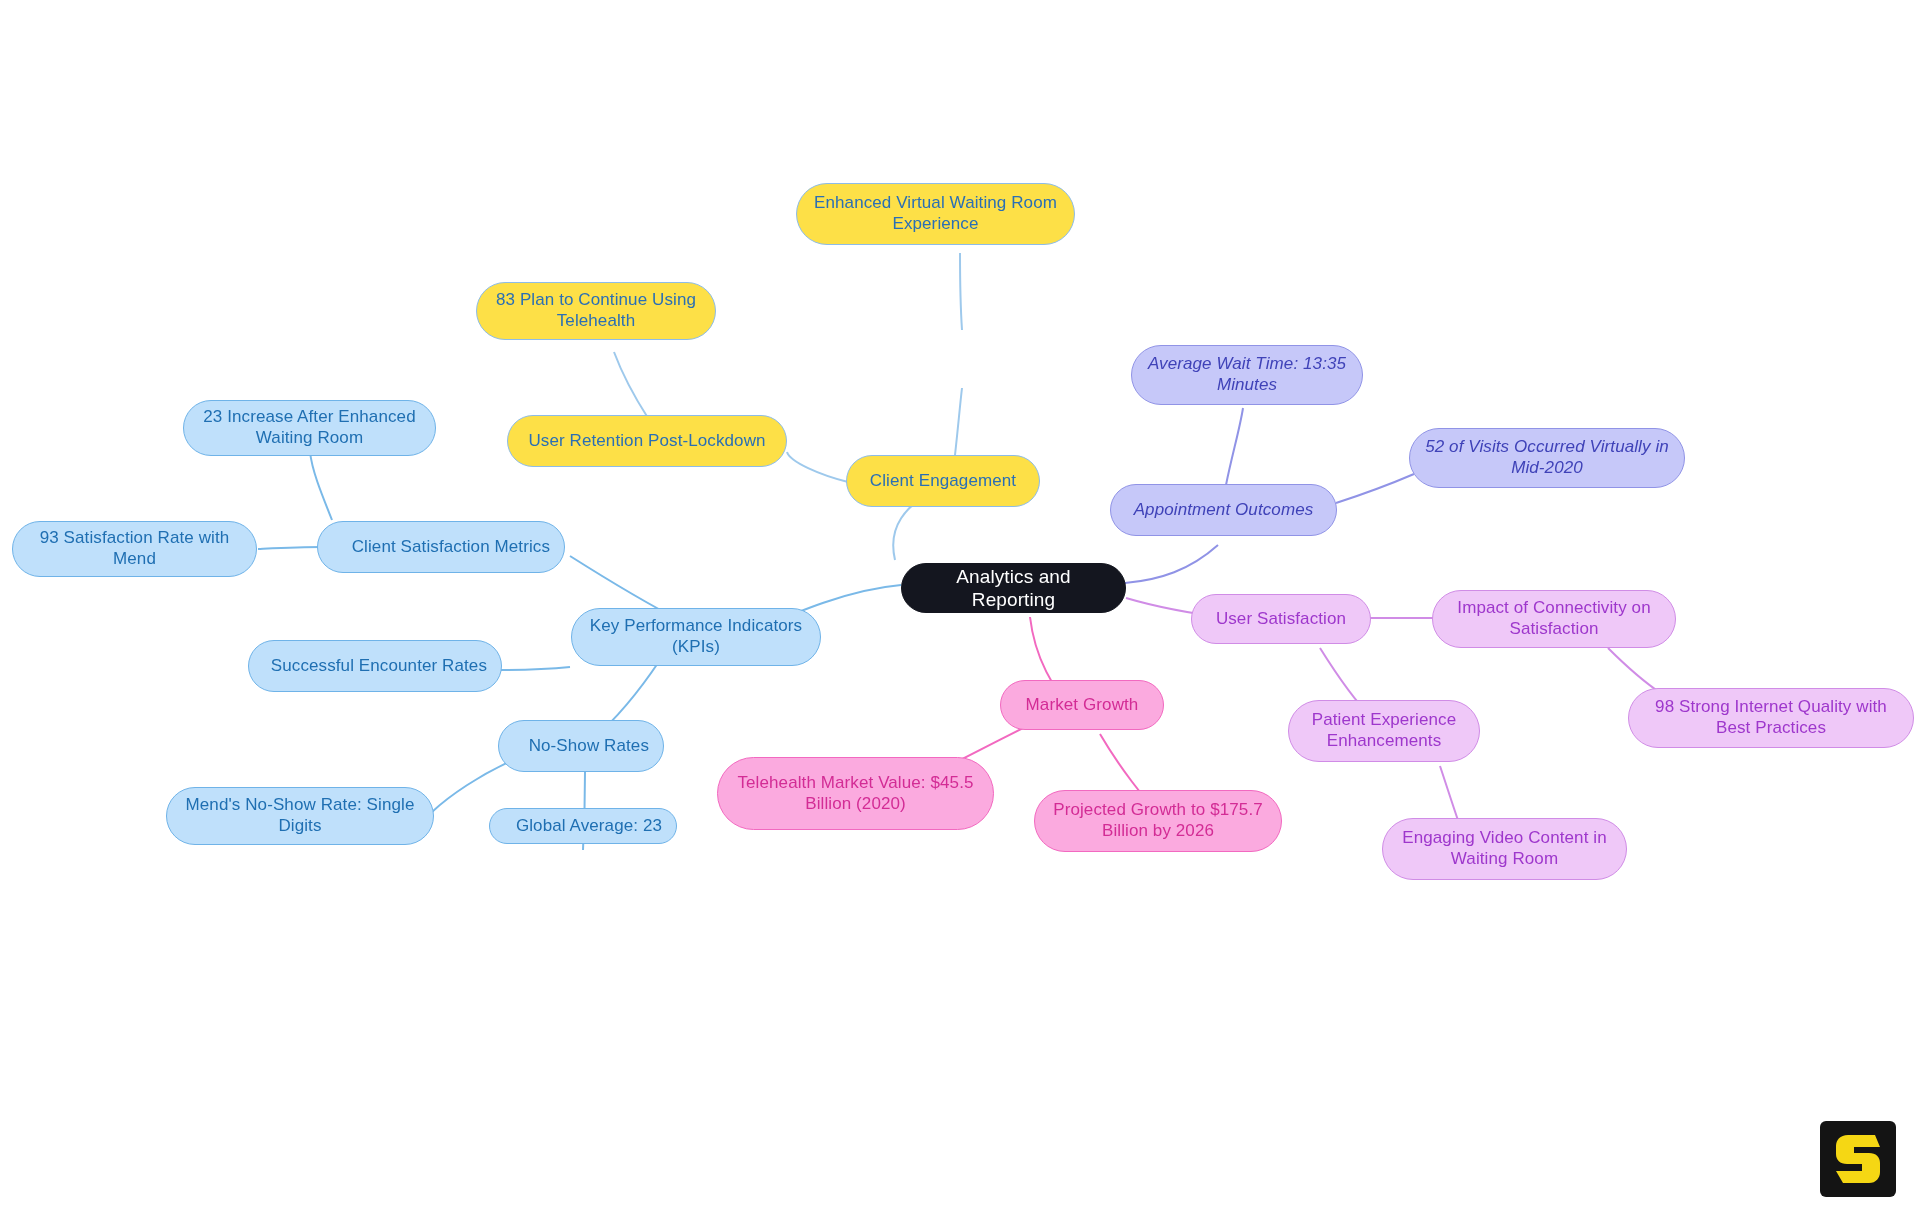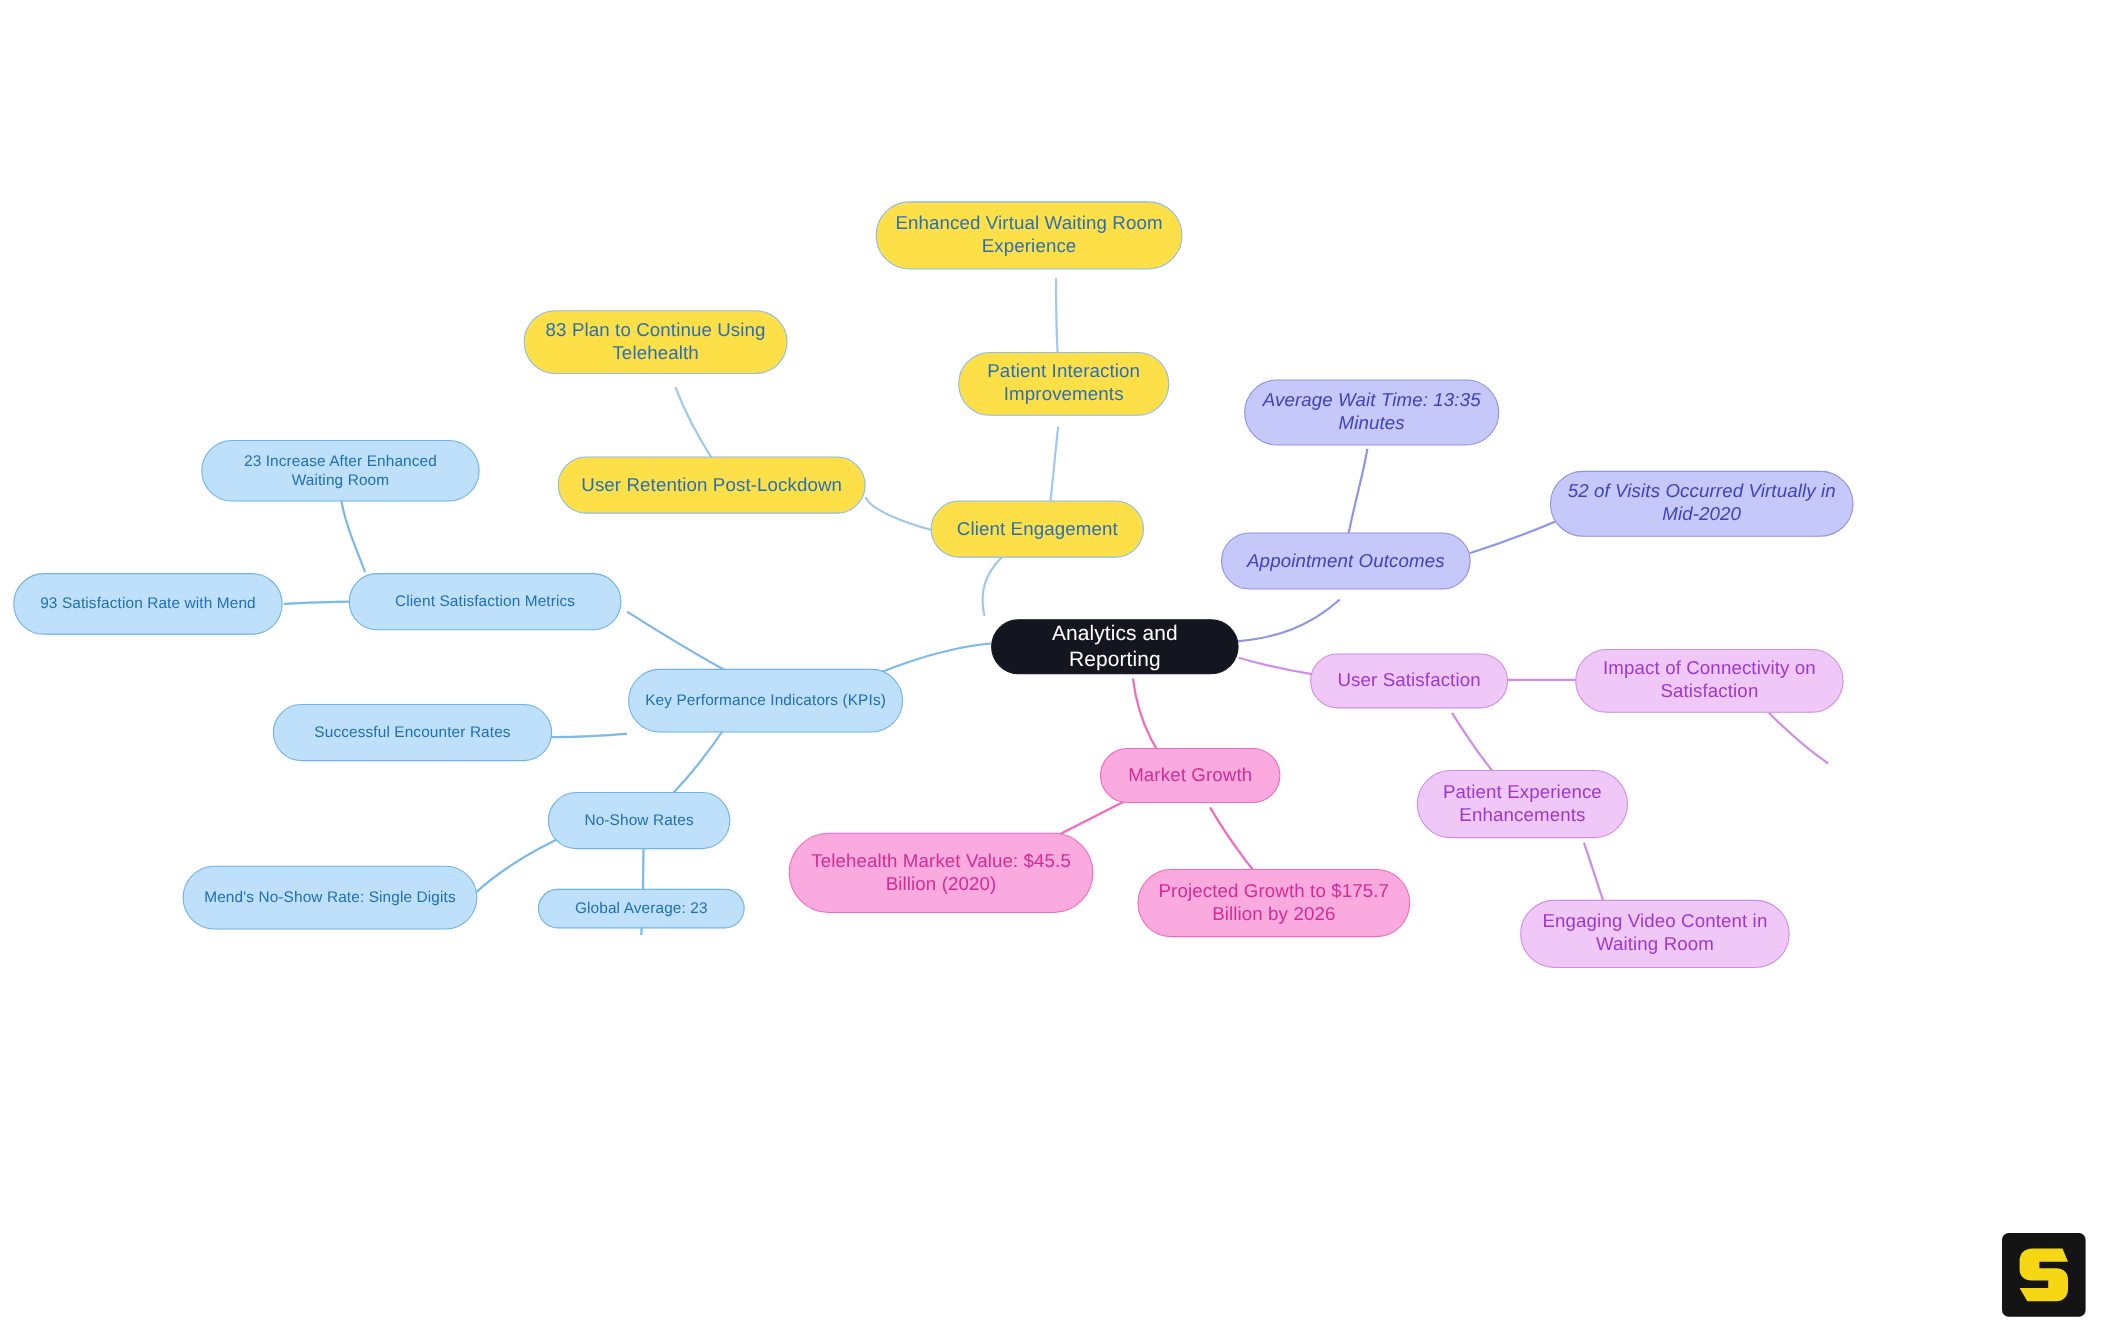--- a/index.html
+++ b/index.html
@@ -38,21 +38,22 @@
     font-size:19px;
     border-radius:32px;
     z-index:9;
   }
 
   
   .n-blue{
     background:#bfe0fb;
     border-color:#6fb3e8;
     color:#1f6fb2;
-    font-size:14px;
+    font-size:17px;
+    justify-content:flex-end;
   }
   .n-blue-soft{
     background:#fde047;
     border-color:#8dbce8;
     color:#2a6fb5;
     font-size:17px;
   }
 
   
   .n-peri{
@@ -179,23 +180,20 @@
   </div>
 
   <div class="node n-blue-soft" style="left:507px;top:415px;width:280px;height:52px;">
     <span>User Retention Post-Lockdown</span>
   </div>
 
   <div class="node n-blue-soft" style="left:476px;top:282px;width:240px;height:58px;">
     <span>83 Plan to Continue Using Telehealth</span>
   </div>
 
-  <div class="node n-blue-soft" style="left:871px;top:320px;width:192px;height:58px;">
-    <span>Patient Interaction Improvements</span>
-  </div>
 
   <div class="node n-blue-soft" style="left:796px;top:183px;width:279px;height:62px;">
     <span>Enhanced Virtual Waiting Room Experience</span>
   </div>
 
   <div class="node n-peri" style="left:1110px;top:484px;width:227px;height:52px;">
     <span>Appointment Outcomes</span>
   </div>
 
   <div class="node n-peri" style="left:1131px;top:345px;width:232px;height:60px;">
@@ -207,20 +205,23 @@
   </div>
 
   <div class="node n-pur" style="left:1191px;top:594px;width:180px;height:50px;">
     <span>User Satisfaction</span>
   </div>
 
   <div class="node n-pur" style="left:1432px;top:590px;width:244px;height:58px;">
     <span>Impact of Connectivity on Satisfaction</span>
   </div>
 
+  <div class="node n-pur" style="left:1628px;top:688px;width:286px;height:60px;">
+    <span>98 Strong Internet Quality with Best Practices</span>
+  </div>
 
   <div class="node n-pur" style="left:1288px;top:700px;width:192px;height:62px;">
     <span>Patient Experience Enhancements</span>
   </div>
 
   <div class="node n-pur" style="left:1382px;top:818px;width:245px;height:62px;">
     <span>Engaging Video Content in Waiting Room</span>
   </div>
 
   <div class="node n-mag" style="left:1000px;top:680px;width:164px;height:50px;">

